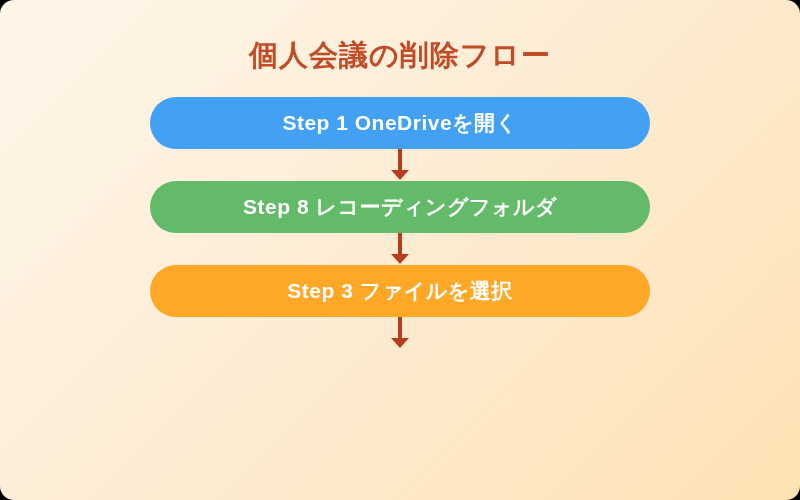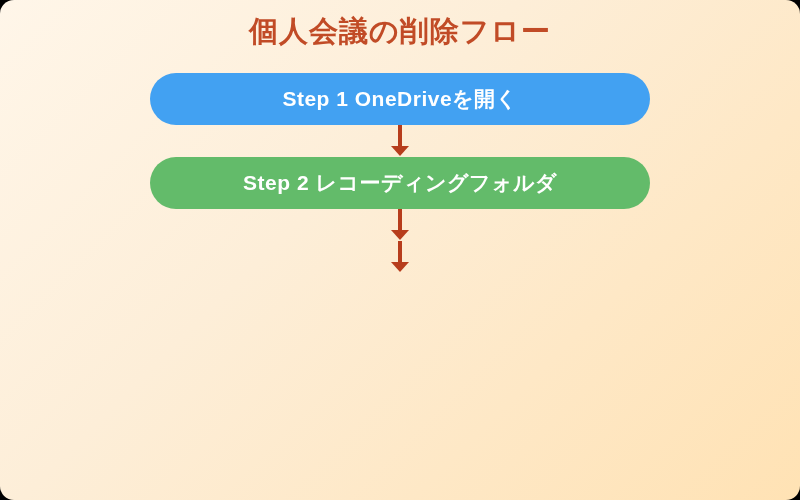--- a/index.html
+++ b/index.html
@@ -15,21 +15,21 @@
     width: 800px;
     height: 500px;
     border-radius: 14px;
     background: linear-gradient(135deg, #fff6e9 0%, #fdeed8 40%, #ffe2b4 100%);
     box-sizing: border-box;
     display: flex;
     flex-direction: column;
     align-items: center;
   }
   .title {
-    margin-top: 12px;
+    margin-top: 36px;
     height: 38px;
     line-height: 38px;
     font-size: 29px;
     font-weight: 700;
     color: #c14b26;
     letter-spacing: 1px;
     text-align: center;
   }
   .flow {
     margin-top: 23px;
@@ -64,27 +64,28 @@
 
   <div class="flow">
 
     <div class="flow-node" style="background: rgb(66, 161, 242);">Step 1 OneDriveを開く</div>
 
     <svg class="arrow" viewBox="0 0 22 32">
       <rect class="arrow-stem" x="9" y="0" width="4" height="23" fill="#b73d1c"></rect>
       <polygon class="arrow-head" points="2,21 20,21 11,31" fill="#b73d1c"></polygon>
     </svg>
 
-    <div class="flow-node" style="background: rgb(99, 187, 106);">Step 2 レコーディングフォルダ</div>
+    <div class="flow-node" style="background: rgb(99, 187, 106);">Step 8 レコーディングフォルダ</div>
 
     <svg class="arrow" viewBox="0 0 22 32">
       <rect class="arrow-stem" x="9" y="0" width="4" height="23" fill="#b73d1c"></rect>
       <polygon class="arrow-head" points="2,21 20,21 11,31" fill="#b73d1c"></polygon>
     </svg>
 
+    <div class="flow-node" style="background: rgb(255, 168, 39);">Step 3 ファイルを選択</div>
 
     <svg class="arrow" viewBox="0 0 22 32">
       <rect class="arrow-stem" x="9" y="0" width="4" height="23" fill="#b73d1c"></rect>
       <polygon class="arrow-head" points="2,21 20,21 11,31" fill="#b73d1c"></polygon>
     </svg>
 
 
   </div>
 </div>
 

